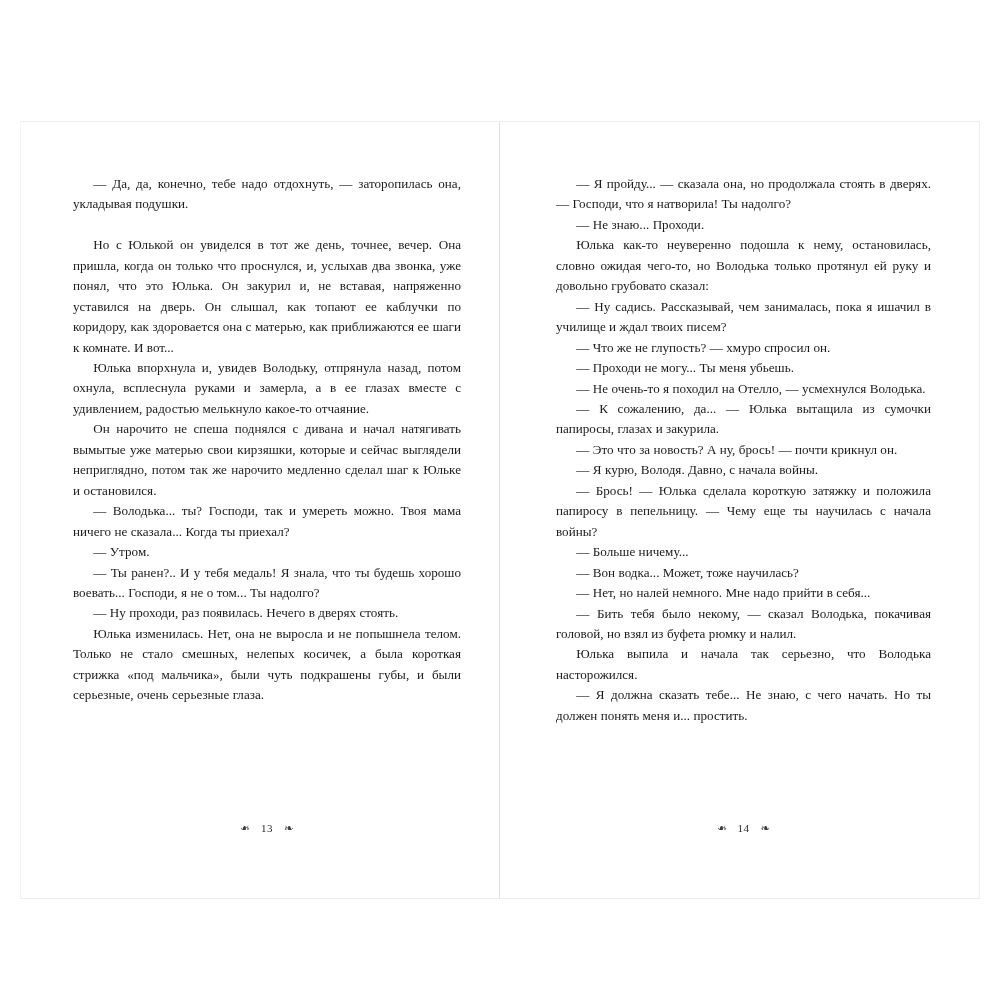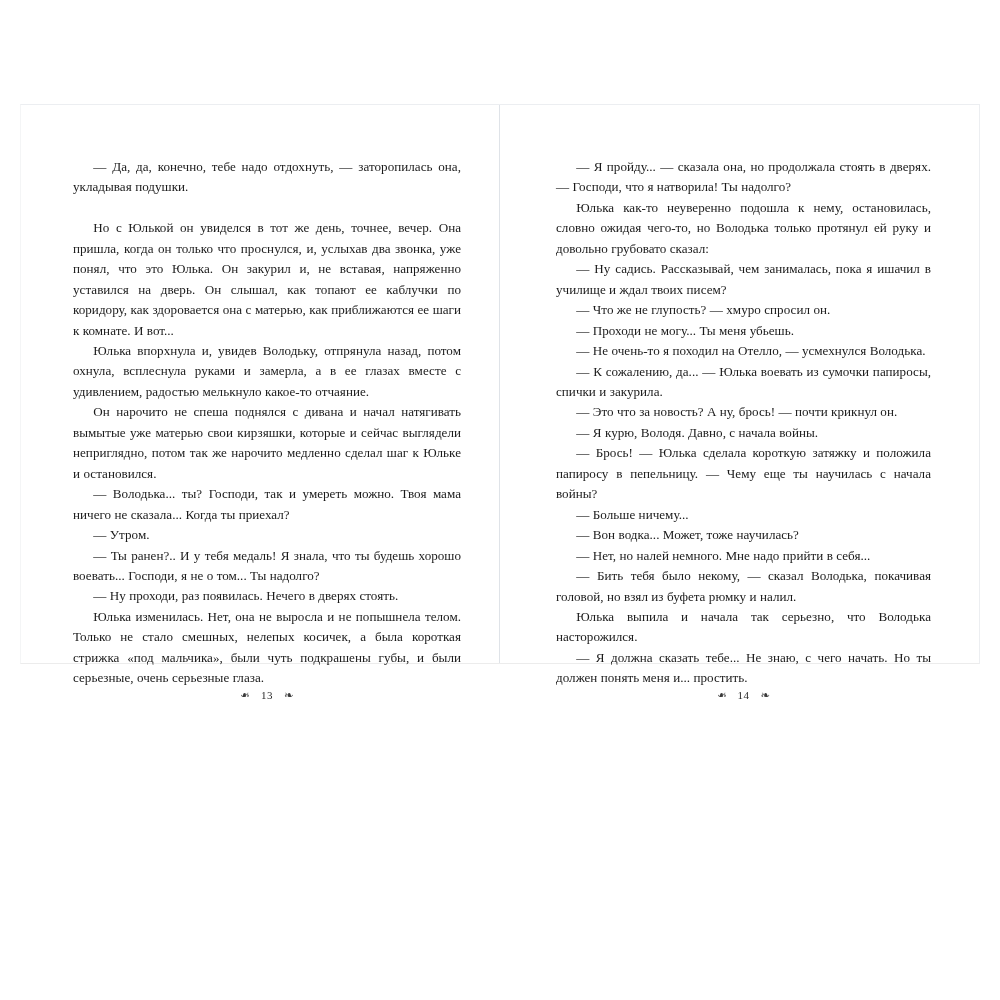--- a/index.html
+++ b/index.html
@@ -12,23 +12,23 @@
     width: 1000px;
     height: 1000px;
     overflow: hidden;
     font-family: "Liberation Serif", "DejaVu Serif", serif;
     color: #1a1a1a;
   }
 
   .spread {
     position: absolute;
     left: 20px;
-    top: 104px;
+    top: 121px;
     width: 960px;
-    height: 560px;
+    height: 778px;
     background: #ffffff;
     border-top: 1px solid #eceef1;
     border-right: 1px solid #eceef1;
     border-bottom: 1px solid #ececec;
     border-left: 1px solid #f4f5f6;
     box-sizing: border-box;
     display: flex;
     flex-direction: row;
   }
 
@@ -123,26 +123,27 @@
       <span class="num">13</span>
       <span class="orn">❧</span>
     </div>
   </div>
 
   <div class="gutter"></div>
 
   <div class="page page-right">
     <div class="text-col" id="right-text">
         <p class="para">— Я пройду... — сказала она, но продолжала стоять в дверях. — Господи, что я натворила! Ты надолго?</p>
+        <p class="para">— Не знаю... Проходи.</p>
         <p class="para">Юлька как-то неуверенно подошла к нему, остановилась, словно ожидая чего-то, но Володька только протянул ей руку и довольно грубовато сказал:</p>
         <p class="para">— Ну садись. Рассказывай, чем занималась, пока я ишачил в училище и ждал твоих писем?</p>
         <p class="para">— Что же не глупость? — хмуро спросил он.</p>
         <p class="para">— Проходи не могу... Ты меня убьешь.</p>
         <p class="para">— Не очень-то я походил на Отелло, — усмехнулся Володька.</p>
-        <p class="para">— К сожалению, да... — Юлька воевать из сумочки папиросы, спички и закурила.</p>
+        <p class="para">— К сожалению, да... — Юлька вытащила из сумочки папиросы, глазах и закурила.</p>
         <p class="para">— Это что за новость? А ну, брось! — почти крикнул он.</p>
         <p class="para">— Я курю, Володя. Давно, с начала войны.</p>
         <p class="para">— Брось! — Юлька сделала короткую затяжку и положила папиросу в пепельницу. — Чему еще ты научилась с начала войны?</p>
         <p class="para">— Больше ничему...</p>
         <p class="para">— Вон водка... Может, тоже научилась?</p>
         <p class="para">— Нет, но налей немного. Мне надо прийти в себя...</p>
         <p class="para">— Бить тебя было некому, — сказал Володька, покачивая головой, но взял из буфета рюмку и налил.</p>
         <p class="para">Юлька выпила и начала так серьезно, что Володька насторожился.</p>
         <p class="para">— Я должна сказать тебе... Не знаю, с чего начать. Но ты должен понять меня и... простить.</p>
       </div>

